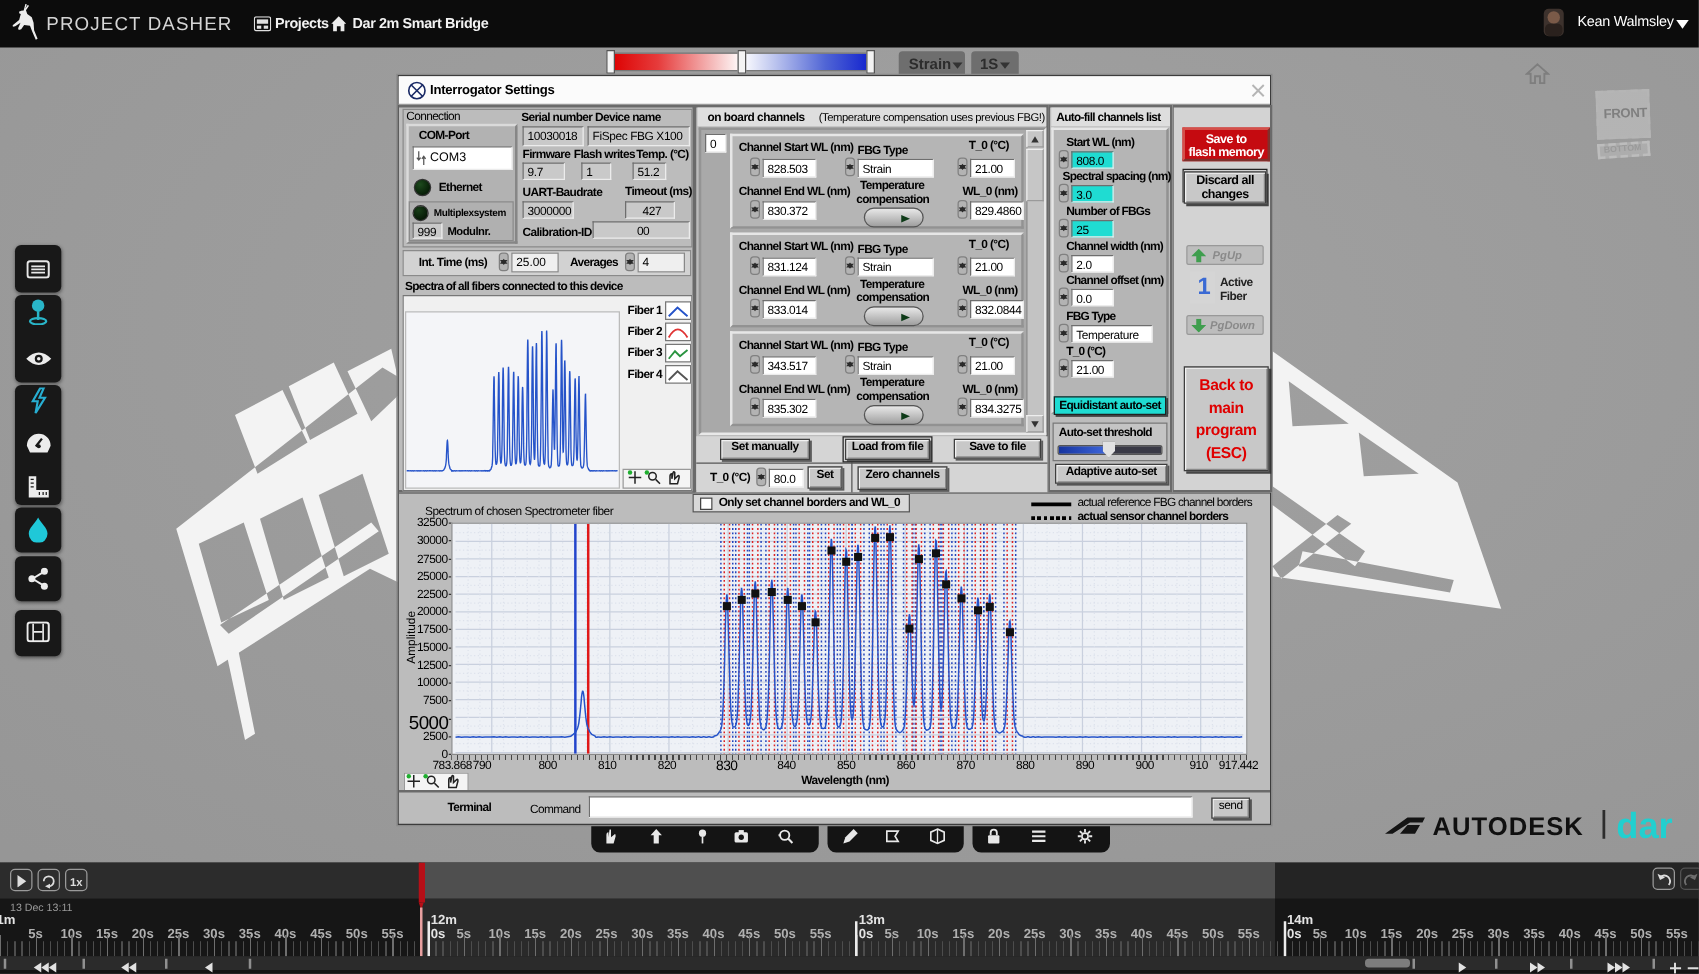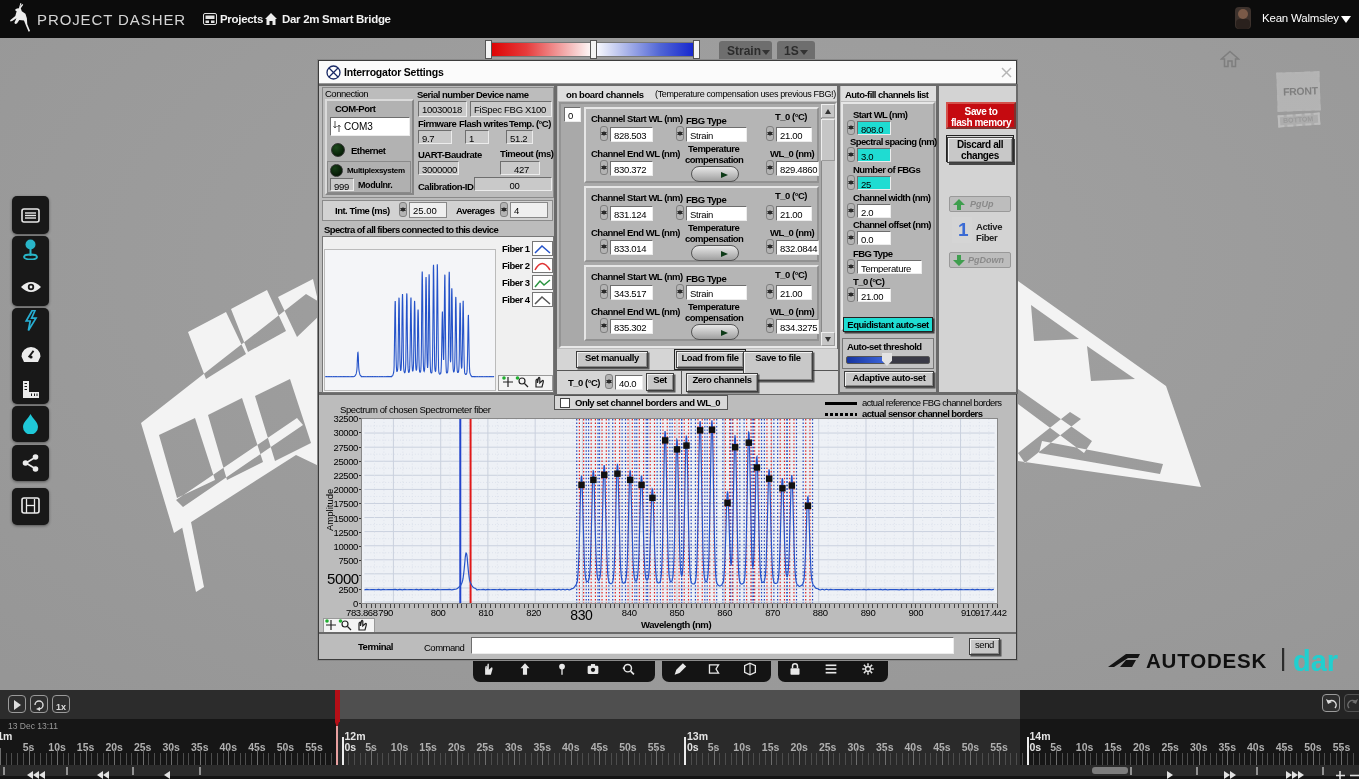--- a/index.html
+++ b/index.html
@@ -437,27 +437,27 @@
       <i class="u"></i>
       <i class="d"></i>
     </div>
 <div class="field" style="left:457px;top:258px;width:43px;height:15px">834.3275</div>
 <div class="abs" style="left:238px;top:288px;width:281px;height:45px;background:#d5d5d5"></div>
 <div class="abs" style="left:238px;top:309px;width:281px;height:1px;background:#555"></div>
 <div class="abs" style="left:362px;top:309px;width:1px;height:24px;background:#555"></div>
 <div class="btn" style="left:257px;top:290px;width:72px;height:17px">Set manually</div>
 <div class="abs" style="left:355px;top:288px;width:72px;height:21px;border:1px solid #222"></div>
 <div class="btn" style="left:357px;top:290px;width:68px;height:17px">Load from file</div>
-<div class="btn" style="left:424px;top:290px;width:70px;height:30px">Save to file</div>
+<div class="btn" style="left:444px;top:290px;width:70px;height:16px">Save to file</div>
 <div class="lbl" style="left:249px;top:316px;font-weight:bold;font-size:9.5px;letter-spacing:-0.5px">T_0 (°C)</div>
 <div class="spin" style="left:286px;top:313px">
       <i class="u"></i>
       <i class="d"></i>
     </div>
-<div class="field" style="left:296px;top:314px;width:28px;height:15px">40.0</div>
+<div class="field" style="left:296px;top:314px;width:28px;height:15px">80.0</div>
 <div class="btn" style="left:327px;top:312px;width:28px;height:18px">Set</div>
 <div class="btn" style="left:367px;top:312px;width:72px;height:19px">Zero channels</div>
 <div class="abs" style="left:235px;top:334px;width:174px;height:15px;background:#d8d8d8;border:1px solid #555;z-index:5"></div>
 <div class="abs" style="left:241px;top:337px;width:10px;height:10px;background:#fff;border:1px solid #444;z-index:6"></div>
 <div class="abs" style="left:256px;top:336px;font-size:9.5px;letter-spacing:-0.5px;font-weight:bold;z-index:6">Only set channel borders and WL_0</div>
 <div class="abs" style="left:520px;top:23px;width:99px;height:310px;border:2px solid #6a6a6a;border-left:1px solid #6a6a6a"></div>
 <div class="abs" style="left:522px;top:25px;width:95px;height:15px;background:#dedede"></div>
 <div class="lbl" style="left:526px;top:28px;font-weight:bold;font-size:9.5px;letter-spacing:-0.55px">Auto-fill channels list</div>
 <div class="abs" style="left:522px;top:41px;width:94px;height:229px;background:#b5b5b5;border:2px outset #e6e6e6"></div>
 <div class="lbl" style="left:534px;top:48px;font-weight:bold;font-size:9.5px;letter-spacing:-0.6px">Start WL (nm)</div>
@@ -519,20 +519,23 @@
       <span class="abs" style="left:20px;top:2px;font-size:9px;font-style:italic;color:#8a8a8a;font-weight:bold">PgUp</span>
     </div>
 <div class="abs" style="left:633px;top:156px;width:20px;height:26px;background:#d5d5d5"></div>
 <div class="abs" style="left:639px;top:158px;font-size:19px;font-weight:bold;color:#3a6ad4">1</div>
 <div class="abs" style="left:657px;top:160px;font-size:9.5px;letter-spacing:-0.4px;font-weight:bold;color:#222;line-height:11px">Active<br>Fiber</div>
 <div class="abs" style="left:630px;top:191px;width:62px;height:16px;background:#bdbdbd;border:1px solid #999;border-radius:2px">
       <svg class="abs" style="left:3px;top:2px" width="12" height="11">
         <path d="M6 11 L12 5 L8 5 L8 0 L4 0 L4 5 L0 5 Z" fill="#3f9e4e"></path>
       </svg>
       <span class="abs" style="left:18px;top:2px;font-size:9px;font-style:italic;color:#8a8a8a;font-weight:bold">PgDown</span>
+    </div>
+<div class="abs" style="left:628px;top:232px;width:68px;height:84px;background:#c8c8c8;border:1px solid #3e3e3e;box-shadow:inset 1px 1px 0 #f2f2f2,inset -1px -1px 0 #8a8a8a,2px 2px 0 rgba(45,45,45,.85)">
+      <div style="margin-top:5px;font-size:12.5px;letter-spacing:-0.3px;font-weight:bold;color:#e00000;text-align:center;line-height:18px">Back to<br>main<br>program<br>(ESC)</div>
     </div>
 <div class="abs" style="left:0px;top:333px;width:697px;height:238px;border-top:1px solid #6a6a6a"></div>
 <div class="lbl" style="left:21px;top:343px;font-size:9.5px;letter-spacing:-0.4px">Spectrum of chosen Spectrometer fiber</div>
 <div class="abs" style="left:506px;top:341px;width:32px;height:3px;background:#000"></div>
 <div class="lbl" style="left:543px;top:336px;font-weight:normal;font-size:9.5px;letter-spacing:-0.6px">actual reference FBG channel borders</div>
 <div class="abs" style="left:506px;top:352px;width:32px;height:3px;background:repeating-linear-gradient(90deg,#000 0 3px,transparent 3px 5px)"></div>
 <div class="lbl" style="left:543px;top:347px;font-weight:bold;font-size:9.5px;letter-spacing:-0.6px">actual sensor channel borders</div>
 <div class="abs" style="left:5px;top:470px;font-size:9.5px;color:#000;transform:rotate(-90deg);transform-origin:0 0;">Amplitude</div>
 <div class="abs" style="left:8px;top:352.0px;width:31px;text-align:right;font-size:9.5px;letter-spacing:-0.4px">32500</div>
 <div class="abs" style="left:40px;top:357.0px;width:3px;height:1px;background:#333"></div>
@@ -757,29 +760,29 @@
       <rect x="405.9" y="57.1" width="6.5" height="6.5" fill="#111"></rect>
       <rect x="419.3" y="66.8" width="6.5" height="6.5" fill="#111"></rect>
       <rect x="428.8" y="64.0" width="6.5" height="6.5" fill="#111"></rect>
       <rect x="445.1" y="84.5" width="6.5" height="6.5" fill="#111"></rect>
     </svg>
 <div class="abs" style="left:27px;top:546px;font-size:9.5px;letter-spacing:-0.4px">783.868</div>
 <div class="abs" style="left:59.3px;top:546px;width:24px;text-align:left;font-size:9.5px;letter-spacing:-0.4px">790</div>
 <div class="abs" style="left:107.1px;top:546px;width:24px;text-align:center;font-size:9.5px;letter-spacing:-0.4px">800</div>
 <div class="abs" style="left:154.8px;top:546px;width:24px;text-align:center;font-size:9.5px;letter-spacing:-0.4px">810</div>
 <div class="abs" style="left:202.6px;top:546px;width:24px;text-align:center;font-size:9.5px;letter-spacing:-0.4px">820</div>
-<div class="abs" style="left:250.4px;top:546px;width:24px;text-align:center;font-size:14px;letter-spacing:-0.4px">830</div>
+<div class="abs" style="left:250.4px;top:546px;width:24px;text-align:center;font-size:11px;letter-spacing:-0.4px">830</div>
 <div class="abs" style="left:298.2px;top:546px;width:24px;text-align:center;font-size:9.5px;letter-spacing:-0.4px">840</div>
 <div class="abs" style="left:345.9px;top:546px;width:24px;text-align:center;font-size:9.5px;letter-spacing:-0.4px">850</div>
 <div class="abs" style="left:393.7px;top:546px;width:24px;text-align:center;font-size:9.5px;letter-spacing:-0.4px">860</div>
 <div class="abs" style="left:441.5px;top:546px;width:24px;text-align:center;font-size:9.5px;letter-spacing:-0.4px">870</div>
 <div class="abs" style="left:489.2px;top:546px;width:24px;text-align:center;font-size:9.5px;letter-spacing:-0.4px">880</div>
 <div class="abs" style="left:537.0px;top:546px;width:24px;text-align:center;font-size:9.5px;letter-spacing:-0.4px">890</div>
 <div class="abs" style="left:584.8px;top:546px;width:24px;text-align:center;font-size:9.5px;letter-spacing:-0.4px">900</div>
-<div class="abs" style="left:632.6px;top:546px;width:24px;text-align:right;font-size:9.5px;letter-spacing:-0.4px">910</div>
+<div class="abs" style="left:632.6px;top:546px;width:24px;text-align:left;font-size:9.5px;letter-spacing:-0.4px">910</div>
 <div class="abs" style="left:656px;top:546px;font-size:9.5px;letter-spacing:-0.4px">917.442</div>
 <div class="abs" style="left:42px;top:543px;width:637px;height:4px;background:repeating-linear-gradient(90deg,#444 0 1px,transparent 1px 4.78px)"></div>
 <div class="abs" style="left:322px;top:558px;font-size:9.5px;letter-spacing:-0.4px;font-weight:bold">Wavelength (nm)</div>
 <div class="abs" style="left:4px;top:557px;width:52px;height:15px;background:#f4f4f4;border:1px solid #999;text-align:center"><svg width="48" height="13" viewBox="0 0 48 13">
         <g stroke="#222" fill="none" stroke-width="1.2">
           <path d="M6 1 L6 11 M1 6 L11 6"></path>
           <circle cx="20" cy="5" r="3"></circle>
           <path d="M22.5 7.5 L26 11"></path>
           <path d="M34 11 L34 5 Q34 3 35.5 3 L35.5 7 L36.5 2 Q37 0.8 37.8 2 L37.8 7 L40.5 4.5 Q41.5 4 41.3 6 L40 11 Z"></path>
         </g>

